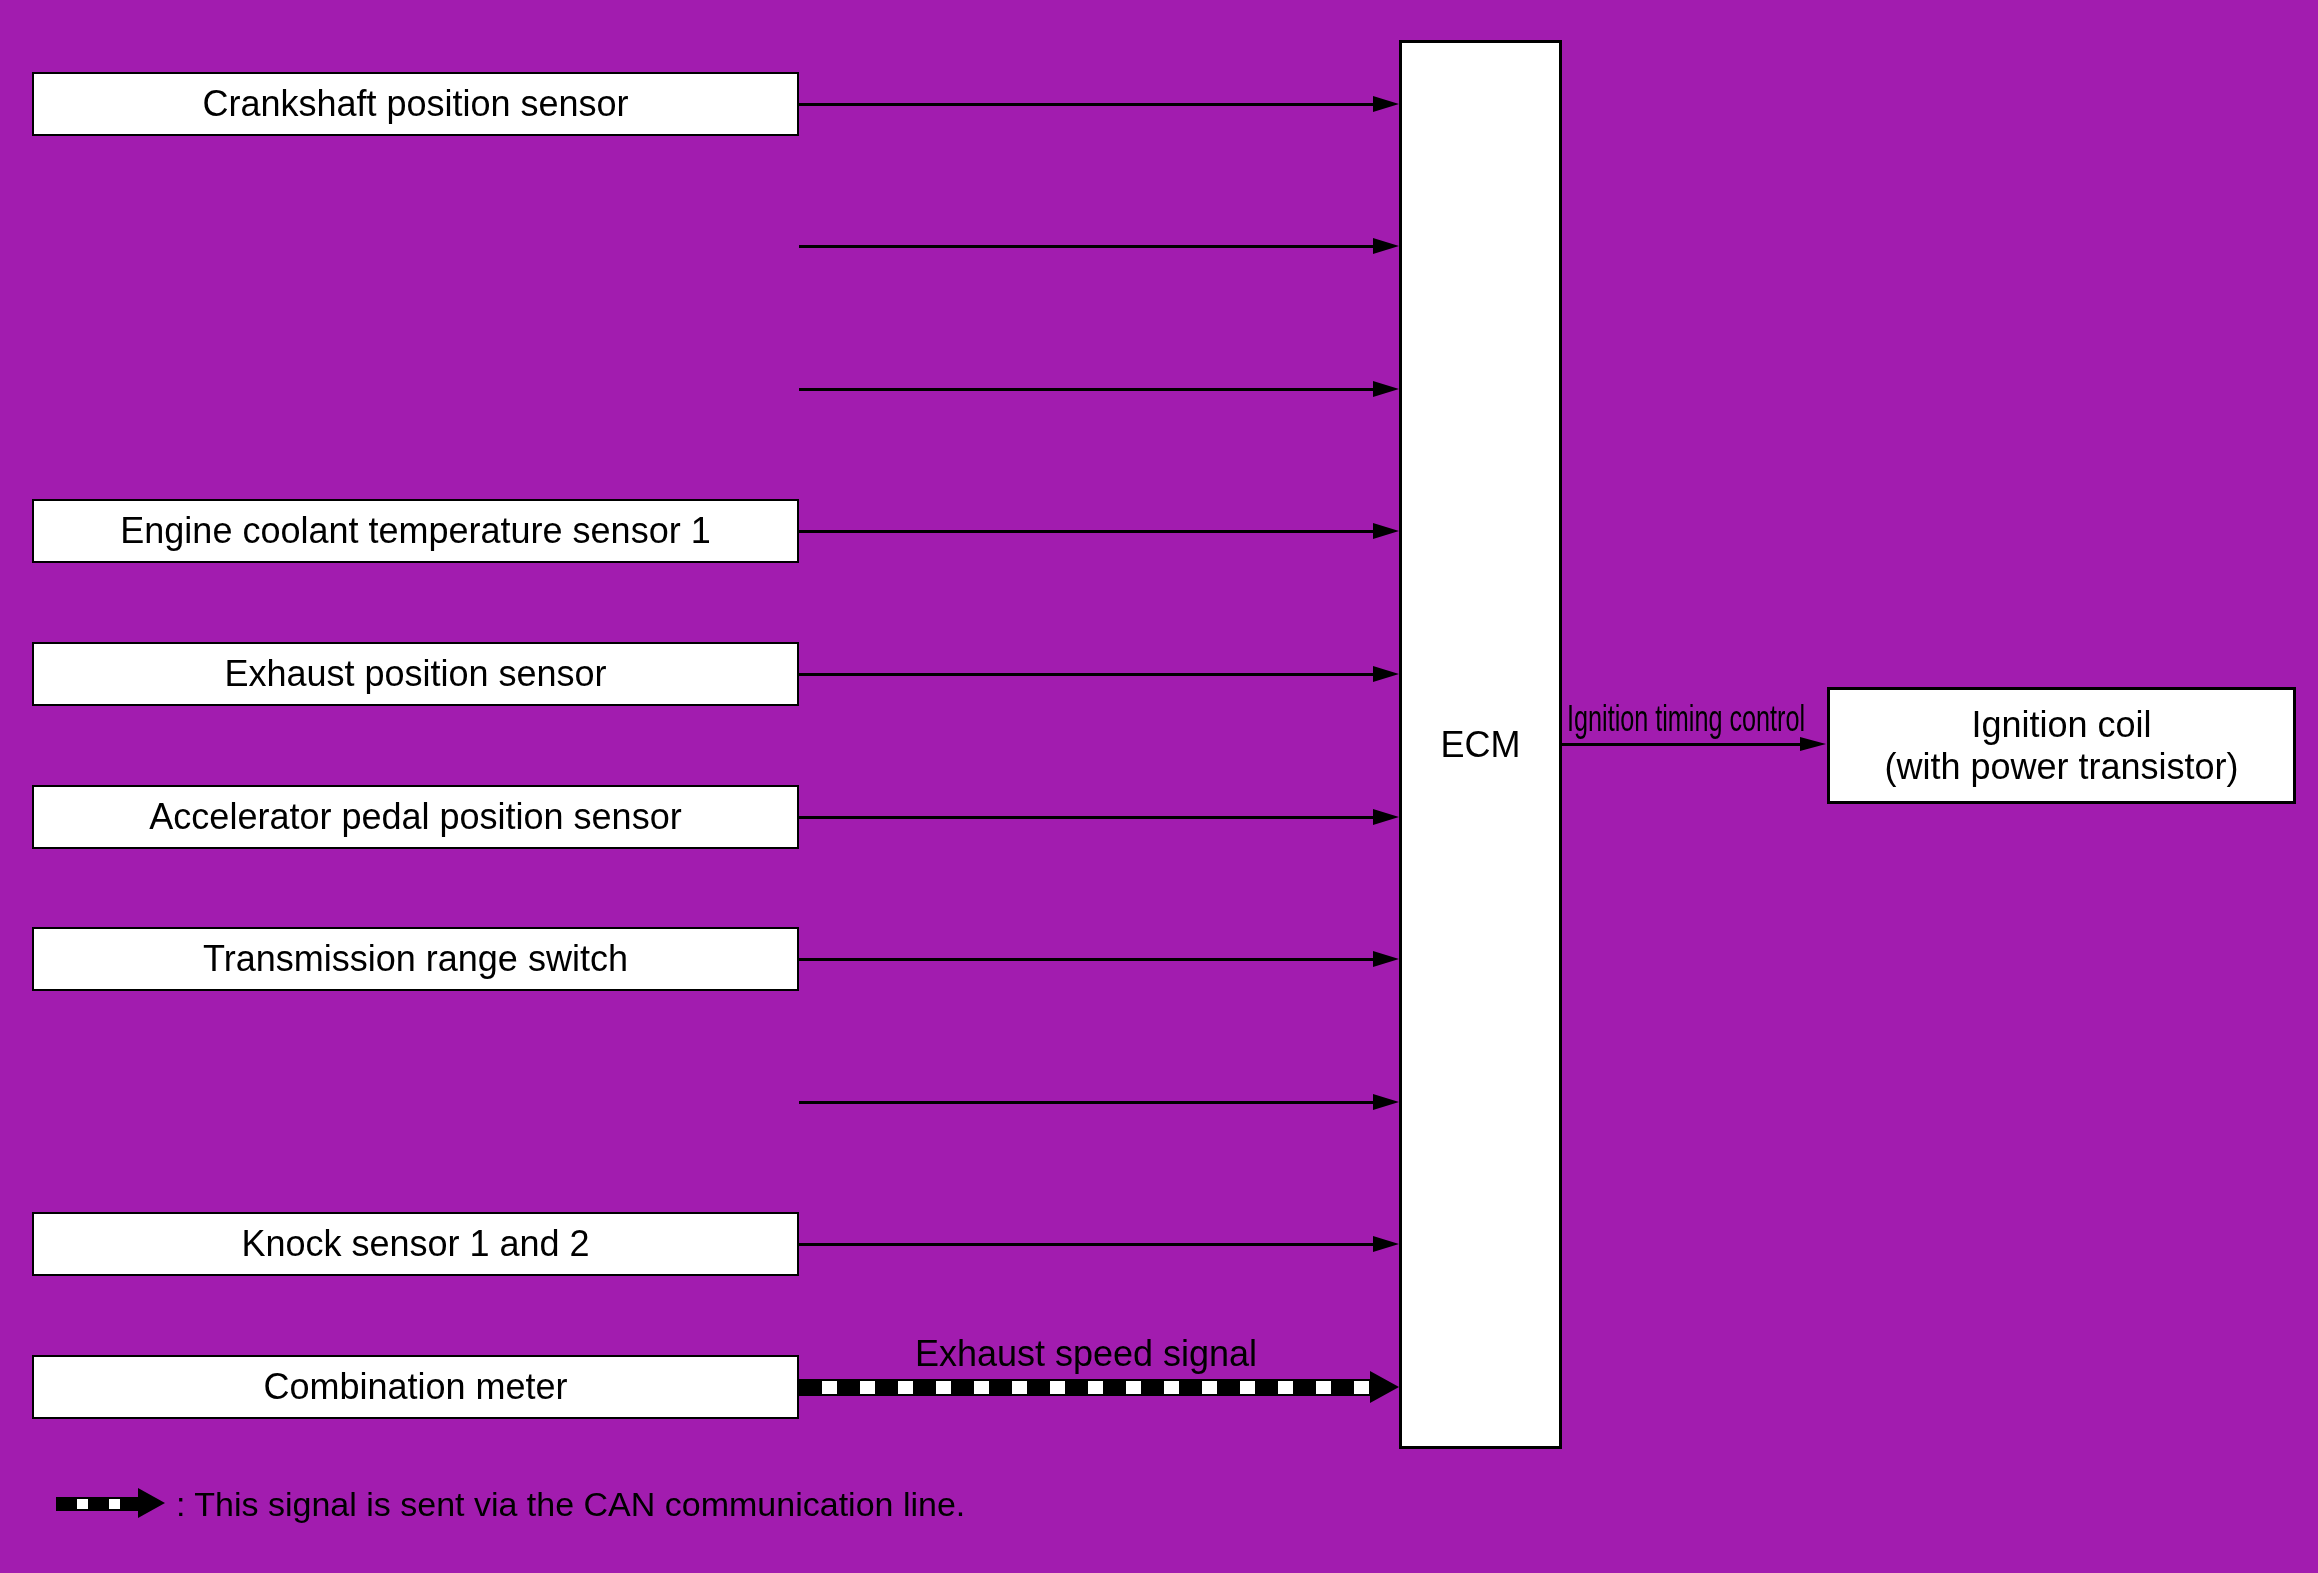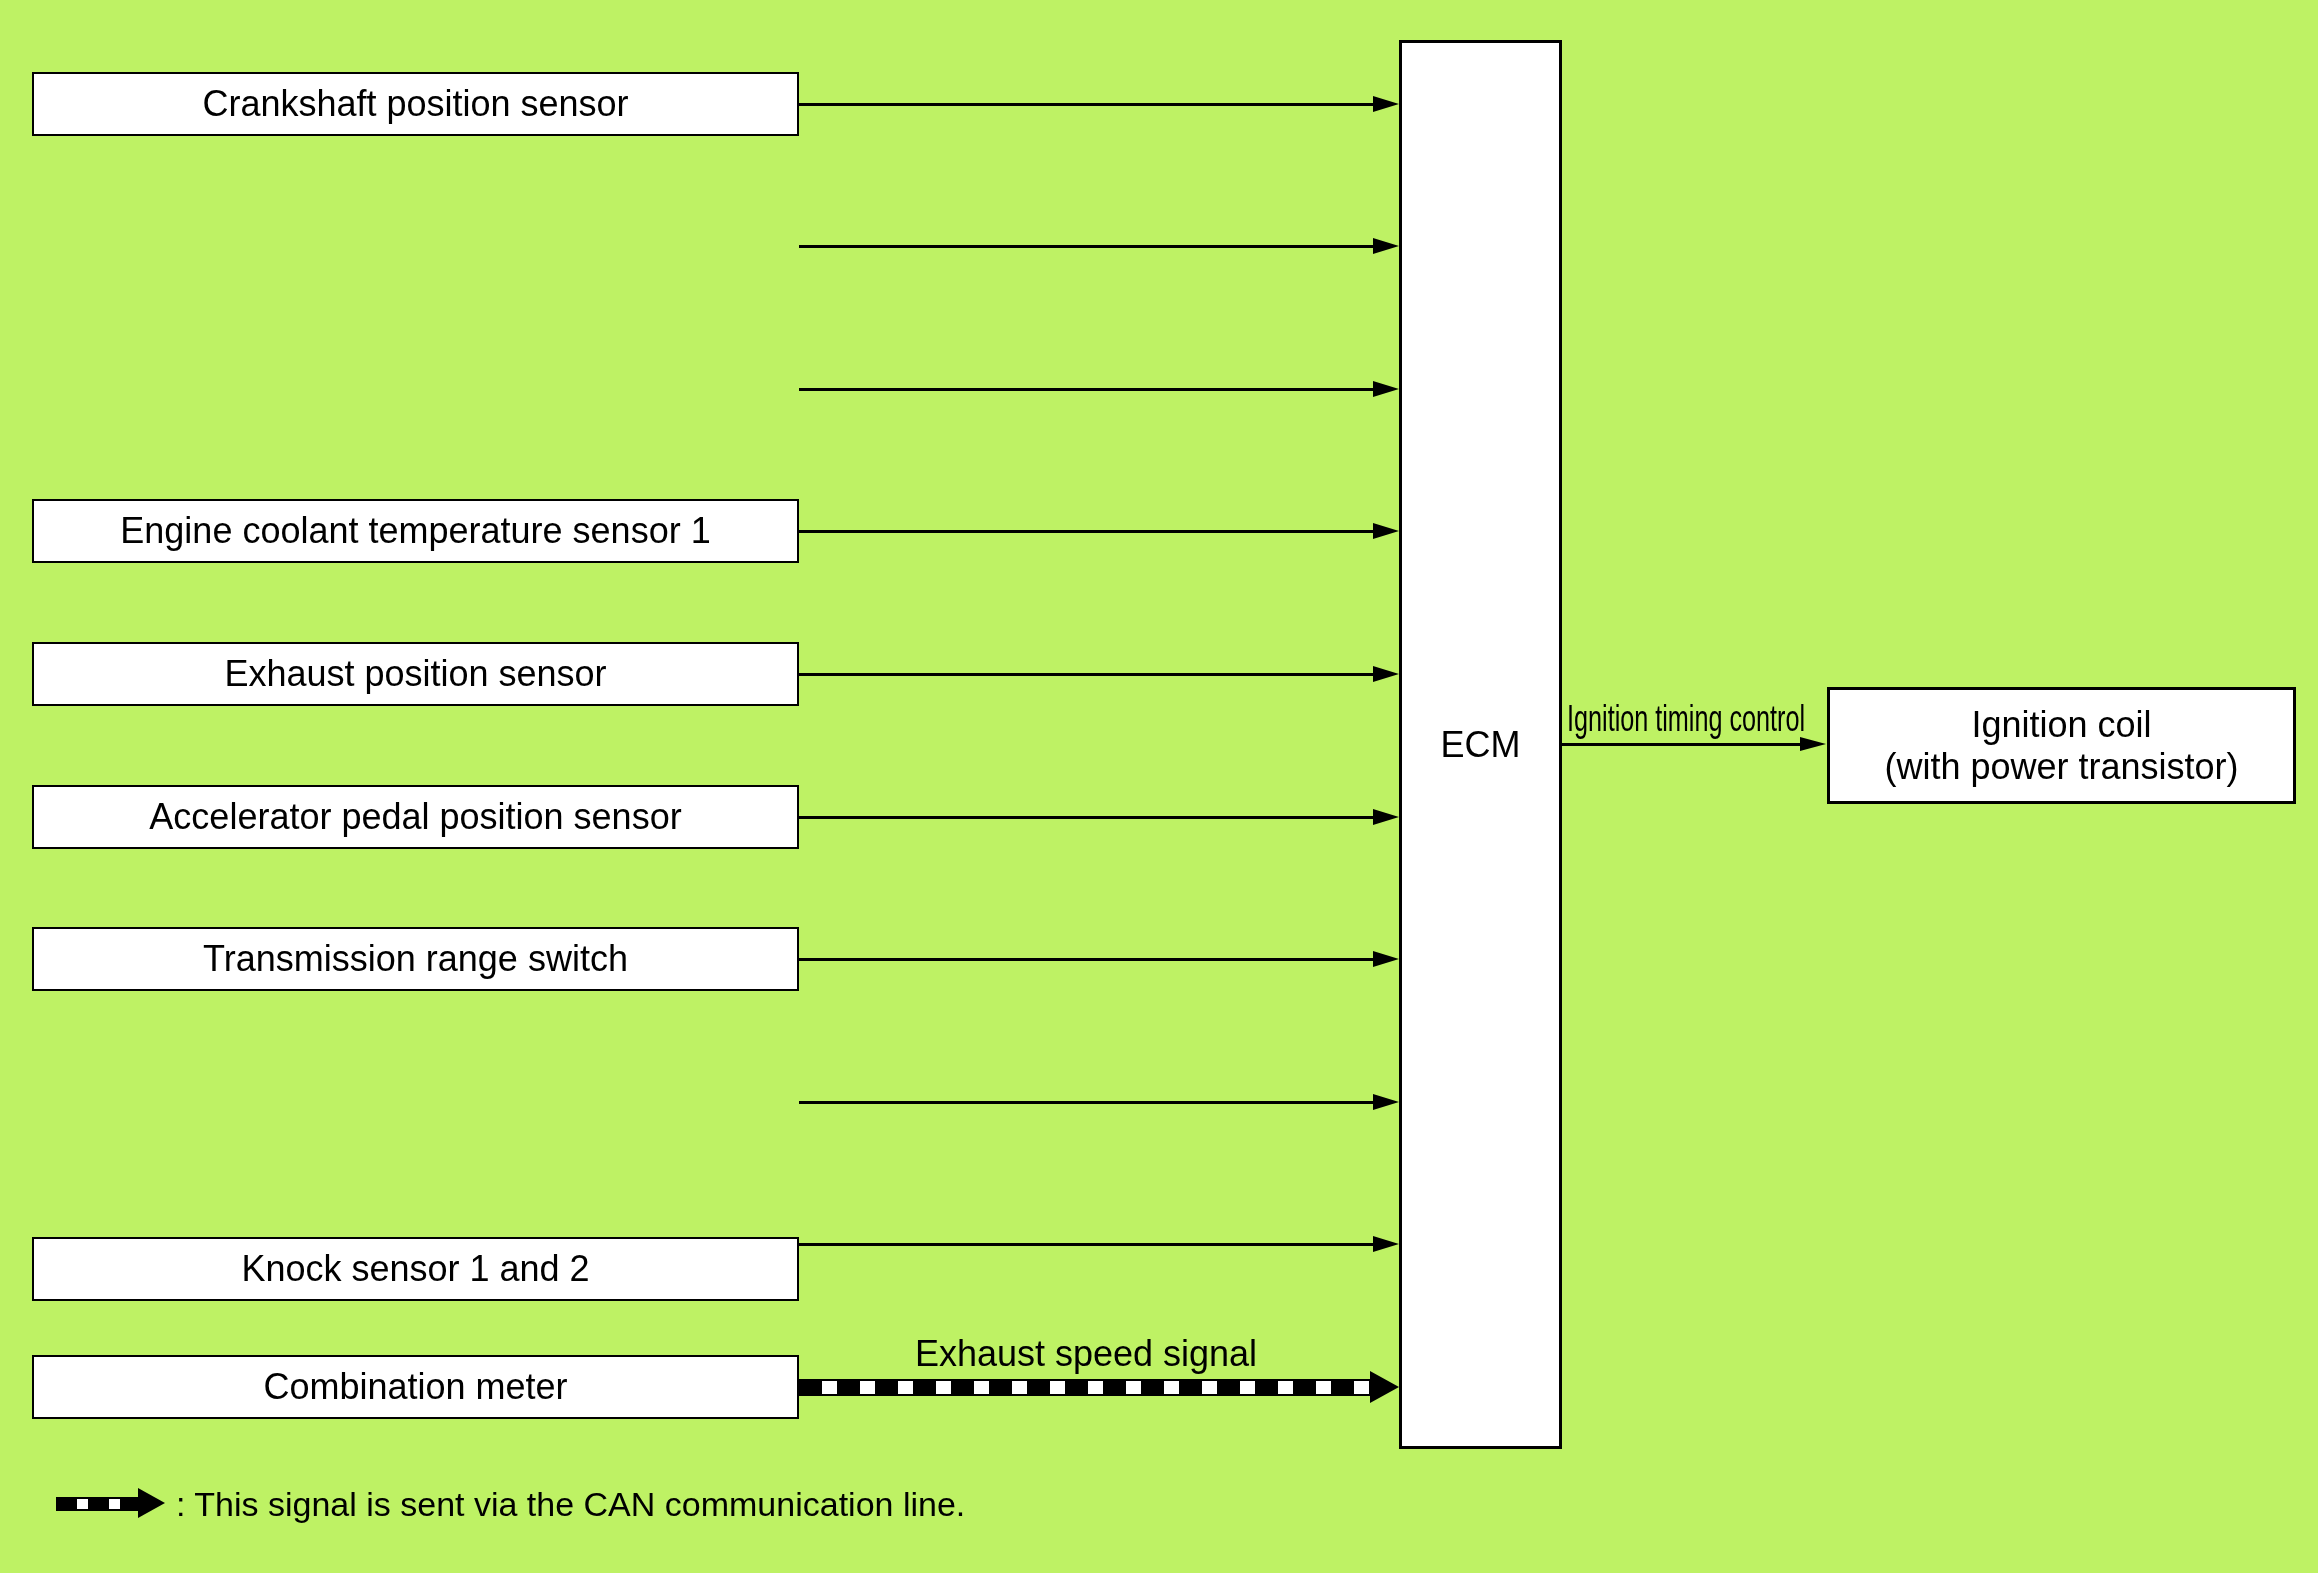--- a/index.html
+++ b/index.html
@@ -9,21 +9,21 @@
     background: #ffffff;
     width: 2319px;
     height: 1573px;
     font-family: "Liberation Sans", "DejaVu Sans", sans-serif;
     color: #000000;
   }
   #diagram {
     position: relative;
     width: 2319px;
     height: 1573px;
-    background: #bef264;
+    background: #a21caf;
     overflow: hidden;
   }
   
   .sensor-box {
     position: absolute;
     left: 32px;
     width: 767px;
     height: 64px;
     border: 2.3px solid #000;
     box-sizing: border-box;
@@ -195,21 +195,21 @@
     </div>
   <div class="sensor-box" style="top:642px">
       <span>Exhaust position sensor</span>
     </div>
   <div class="sensor-box" style="top:927px">
       <span>Transmission range switch</span>
     </div>
   <div class="sensor-box" style="top:785px">
       <span>Accelerator pedal position sensor</span>
     </div>
-  <div class="sensor-box" style="top:1237px">
+  <div class="sensor-box" style="top:1212px">
       <span>Knock sensor 1 and 2</span>
     </div>
   <div class="sensor-box" style="top:1355px">
       <span>Combination meter</span>
     </div>
 
   <div class="sig-line" style="top:103px"></div>
   <div class="arrow-head" style="top:96px"></div>
 
   <div class="sig-line" style="top:245px"></div>

